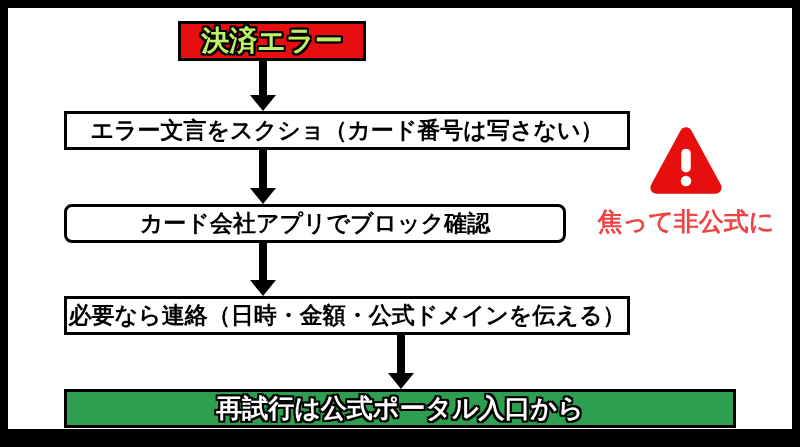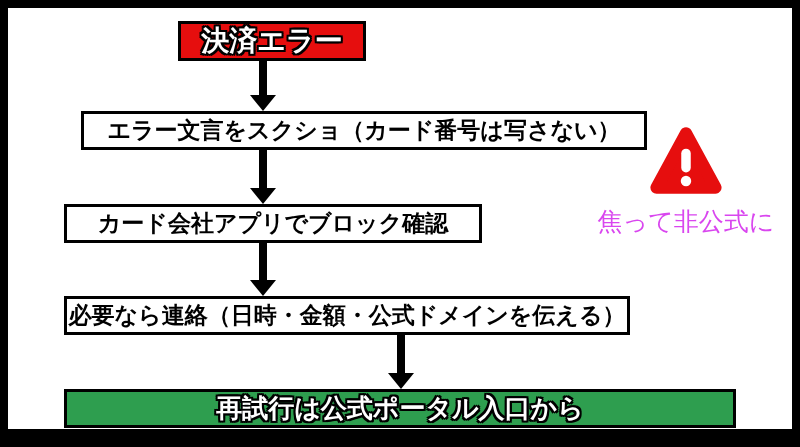--- a/index.html
+++ b/index.html
@@ -33,25 +33,25 @@
   }
   .outline-text {
     text-shadow:
       -2px -2px 0 #000, 2px -2px 0 #000,
       -2px  2px 0 #000, 2px  2px 0 #000,
        0   -2px 0 #000, 0    2px 0 #000,
       -2px  0   0 #000, 2px  0   0 #000;
   }
   .node-start {
     left: 178px; top: 21px; width: 188px; height: 40px;
-    background: #e60e0e; color: #ffffff; font-size: 28px;
+    background: #e60e0e; color: #bef264; font-size: 28px;
   }
   .node-step { color: #000; font-size: 23px; }
-  .step-1 { left: 64px; top: 111px; width: 566px; height: 39px; margin-left: 17px; }
-  .step-2 { left: 64px; top: 204px; width: 418px; height: 39px; }
+  .step-1 { left: 64px; top: 111px; width: 566px; height: 39px; }
+  .step-2 { left: 64px; top: 204px; width: 502px; height: 39px; border-radius: 8px; }
   .step-3 { left: 64px; top: 296px; width: 566px; height: 39px; justify-content: center; }
   .node-end {
     left: 64px; top: 389px; width: 672px; height: 39px;
     background: #2e9e4f; color: #fff; font-size: 26px; text-align: right;
   }
   .arrow {
     position: absolute;
     width: 26px;
     display: flex;
     flex-direction: column;
@@ -62,22 +62,22 @@
     width: 0; height: 0;
     border-left: 13px solid transparent;
     border-right: 13px solid transparent;
     border-top: 16px solid #000;
   }
   .warn-icon { position: absolute; left: 648px; top: 124px; width: 76px; height: 74px; }
   .warn-icon svg { display: block; width: 100%; height: 100%; }
   .warn-text {
     position: absolute;
     left: 572px; top: 205px; width: 228px;
-    color: #d946ef;
-    font-weight: normal;
+    color: #ef4444;
+    font-weight: bold;
     font-size: 25px;
     line-height: 1.3;
     text-align: center;
     white-space: nowrap;
   }
 </style>
 </head>
 <body>
 
 <div class="frame">

